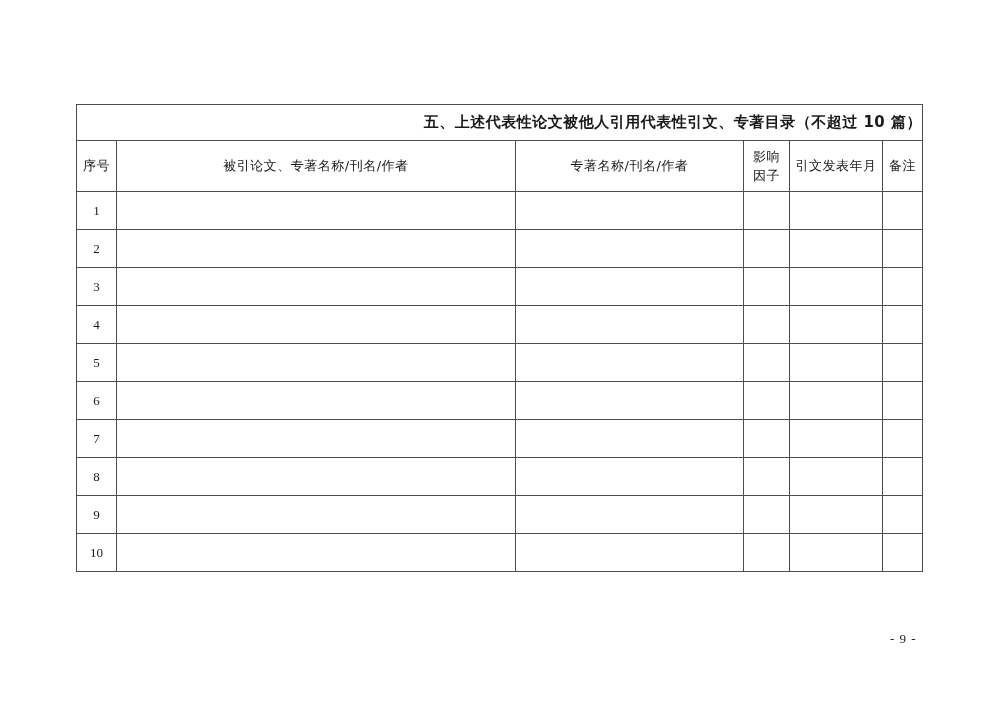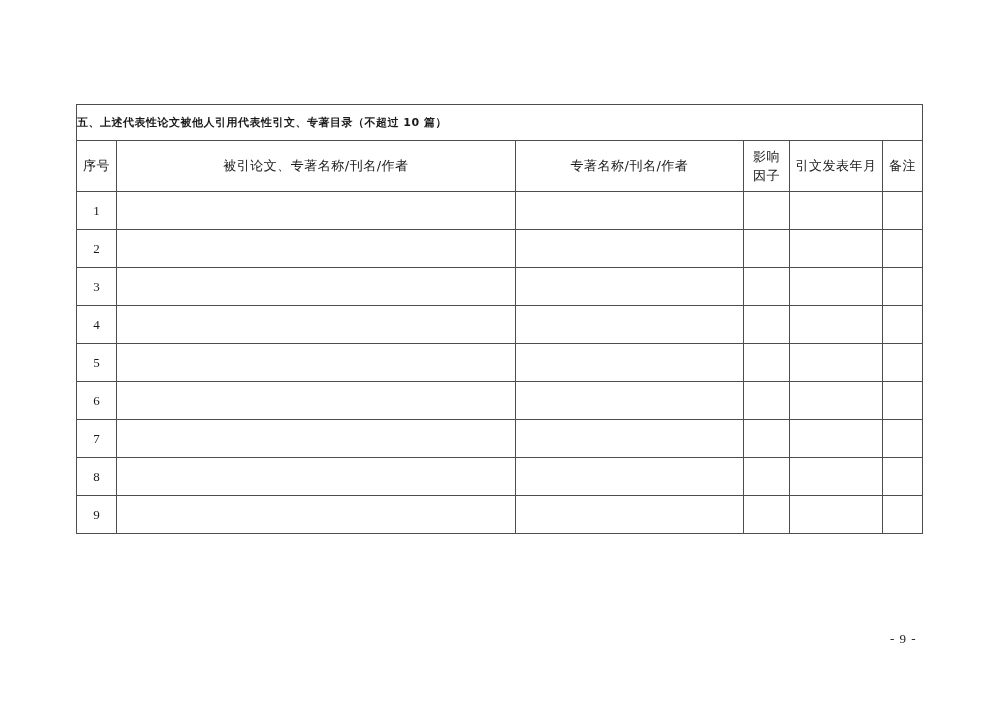--- a/index.html
+++ b/index.html
@@ -25,22 +25,22 @@
     width: 846px;
   }
   table.form-table td {
     border: 1px solid #4d4d4d;
     padding: 0;
     background: #ffffff;
   }
   td.title-cell {
     height: 35px;
     font-weight: bold;
-    font-size: 11px;
-    text-align: left;
+    font-size: 15px;
+    text-align: right;
     padding-left: 13px;
     vertical-align: middle;
     letter-spacing: 0.5px;
   }
   td.head-cell {
     height: 50px;
     text-align: center;
     vertical-align: middle;
     font-size: 13px;
     font-weight: normal;
@@ -162,17 +162,25 @@
         <td></td>
       </tr>
       <tr class="data-row">
         <td class="index-cell">9</td>
         <td></td>
         <td></td>
         <td></td>
         <td></td>
         <td></td>
       </tr>
+      <tr class="data-row">
+        <td class="index-cell">10</td>
+        <td></td>
+        <td></td>
+        <td></td>
+        <td></td>
+        <td></td>
+      </tr>
     </tbody>
   </table>
 </div>
 
 <div class="page-number">- 9 -</div>
 
 </body></html>

